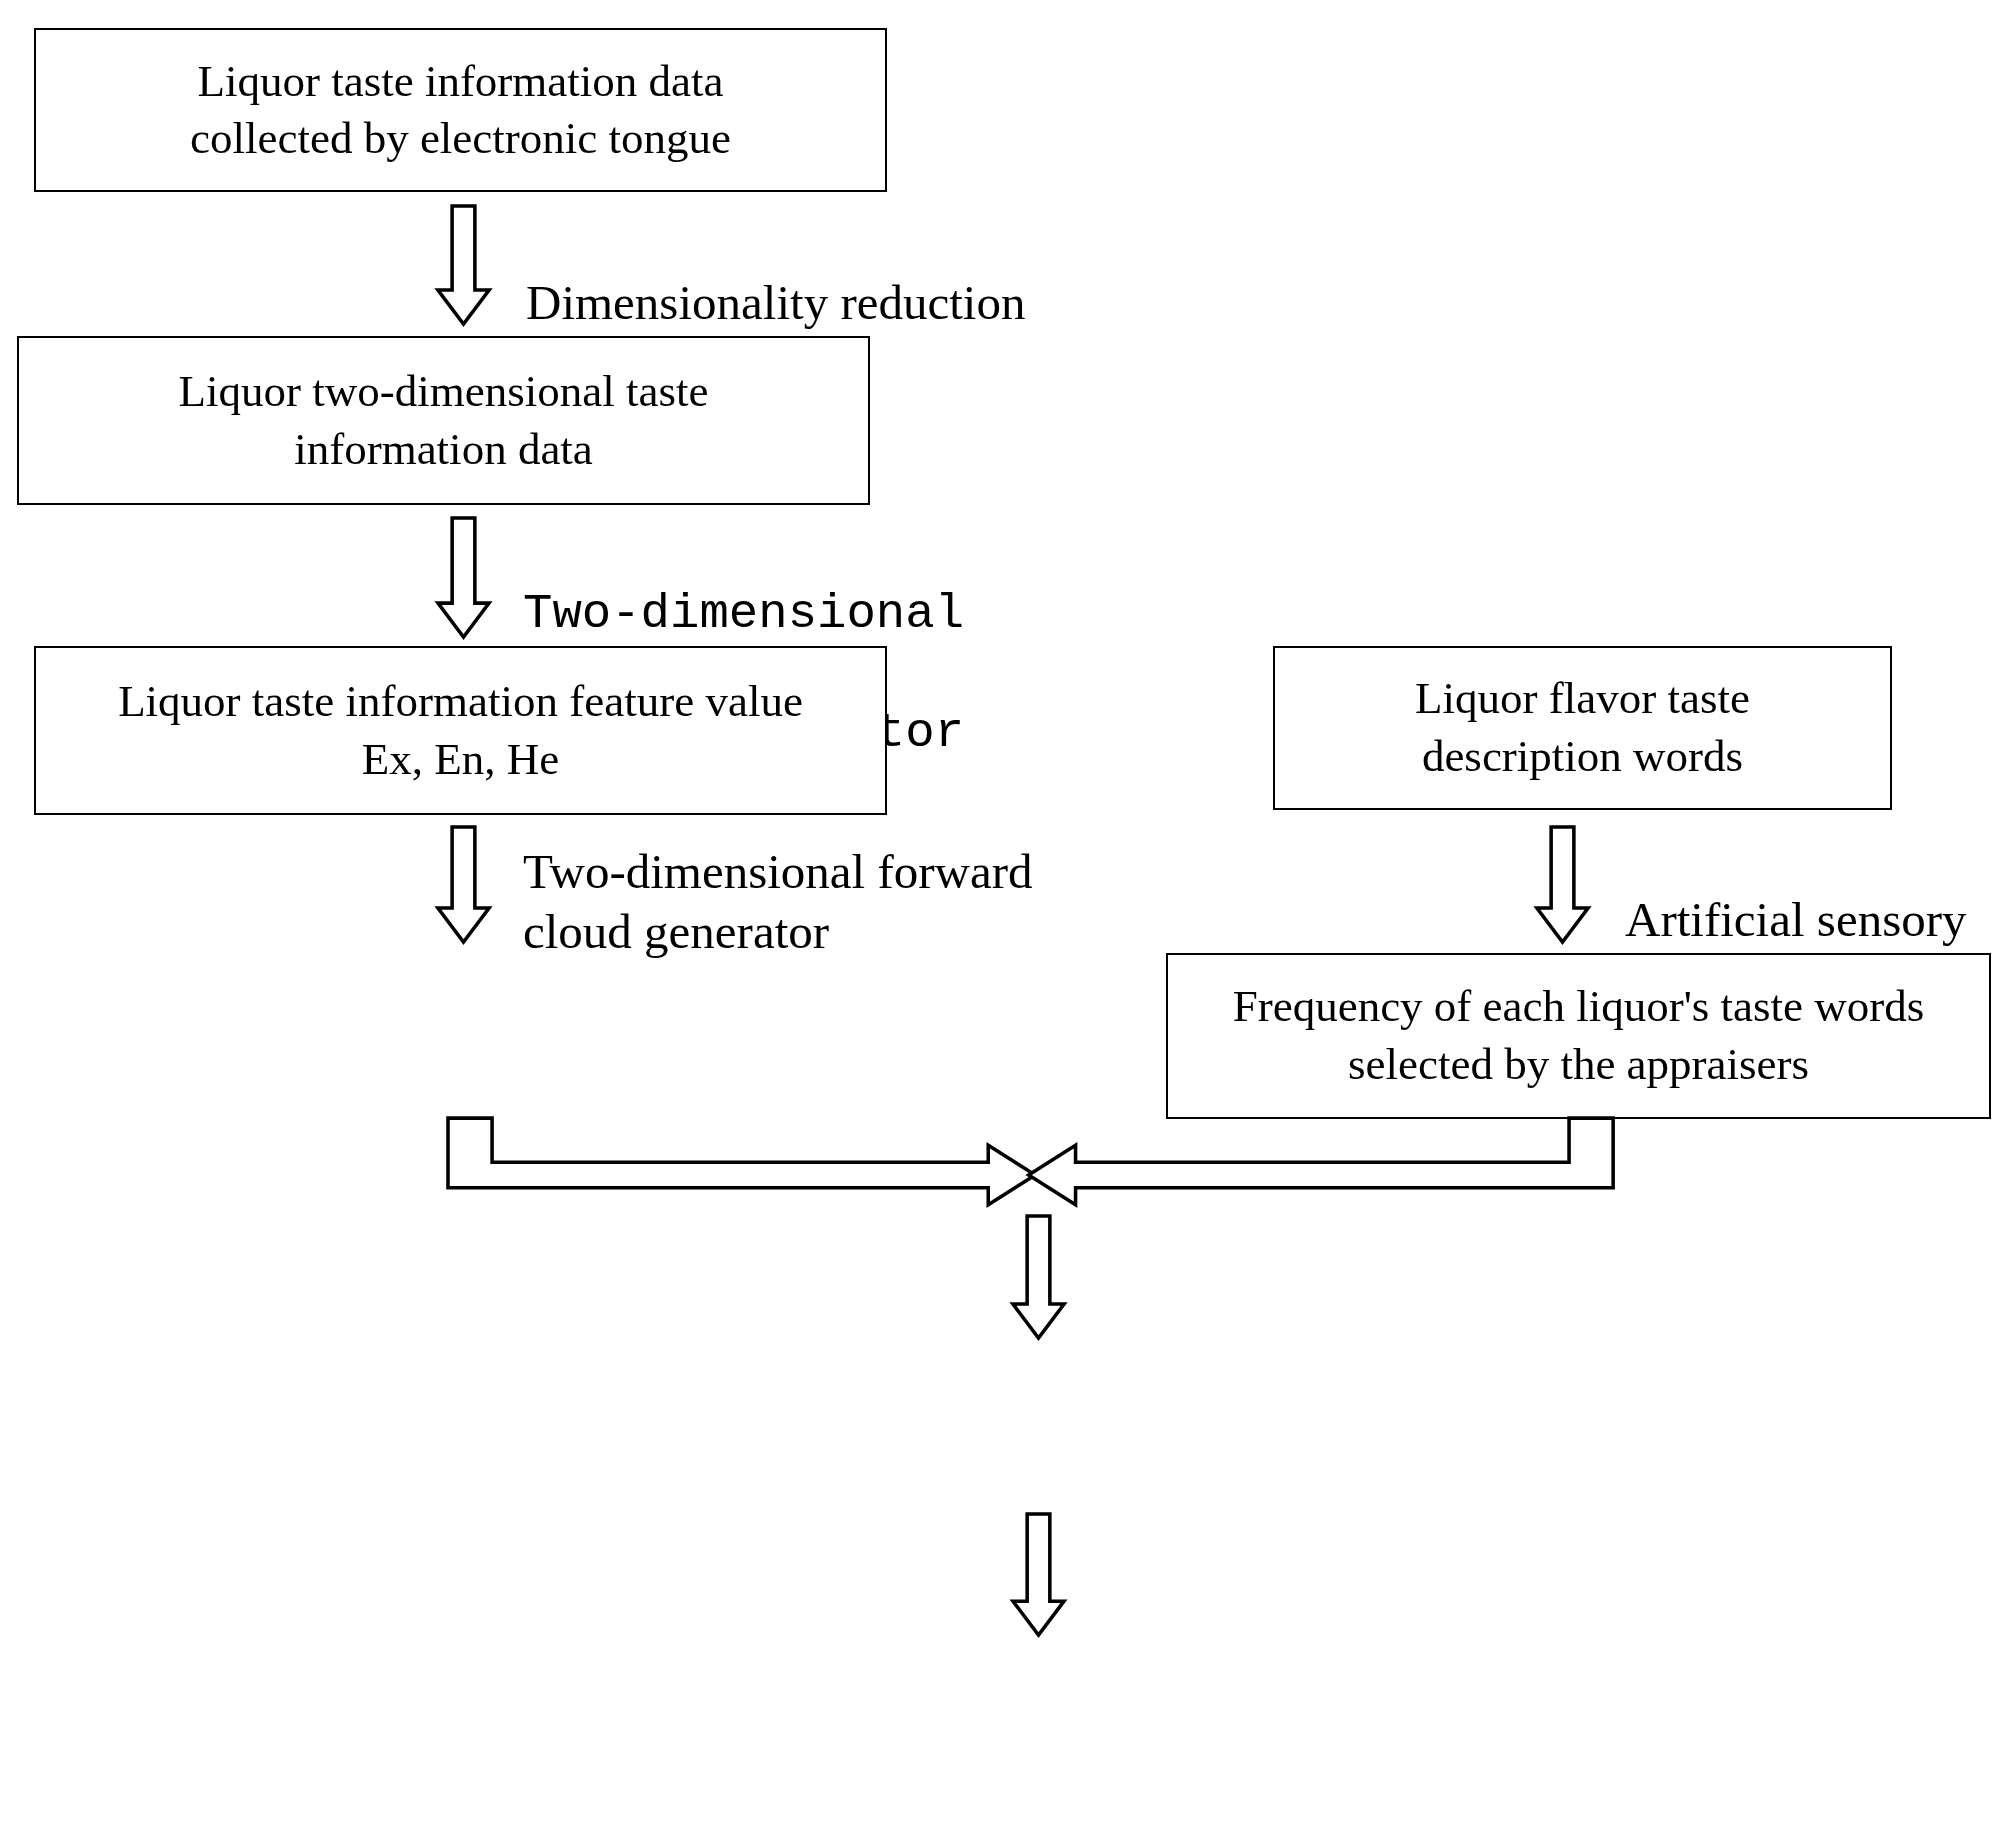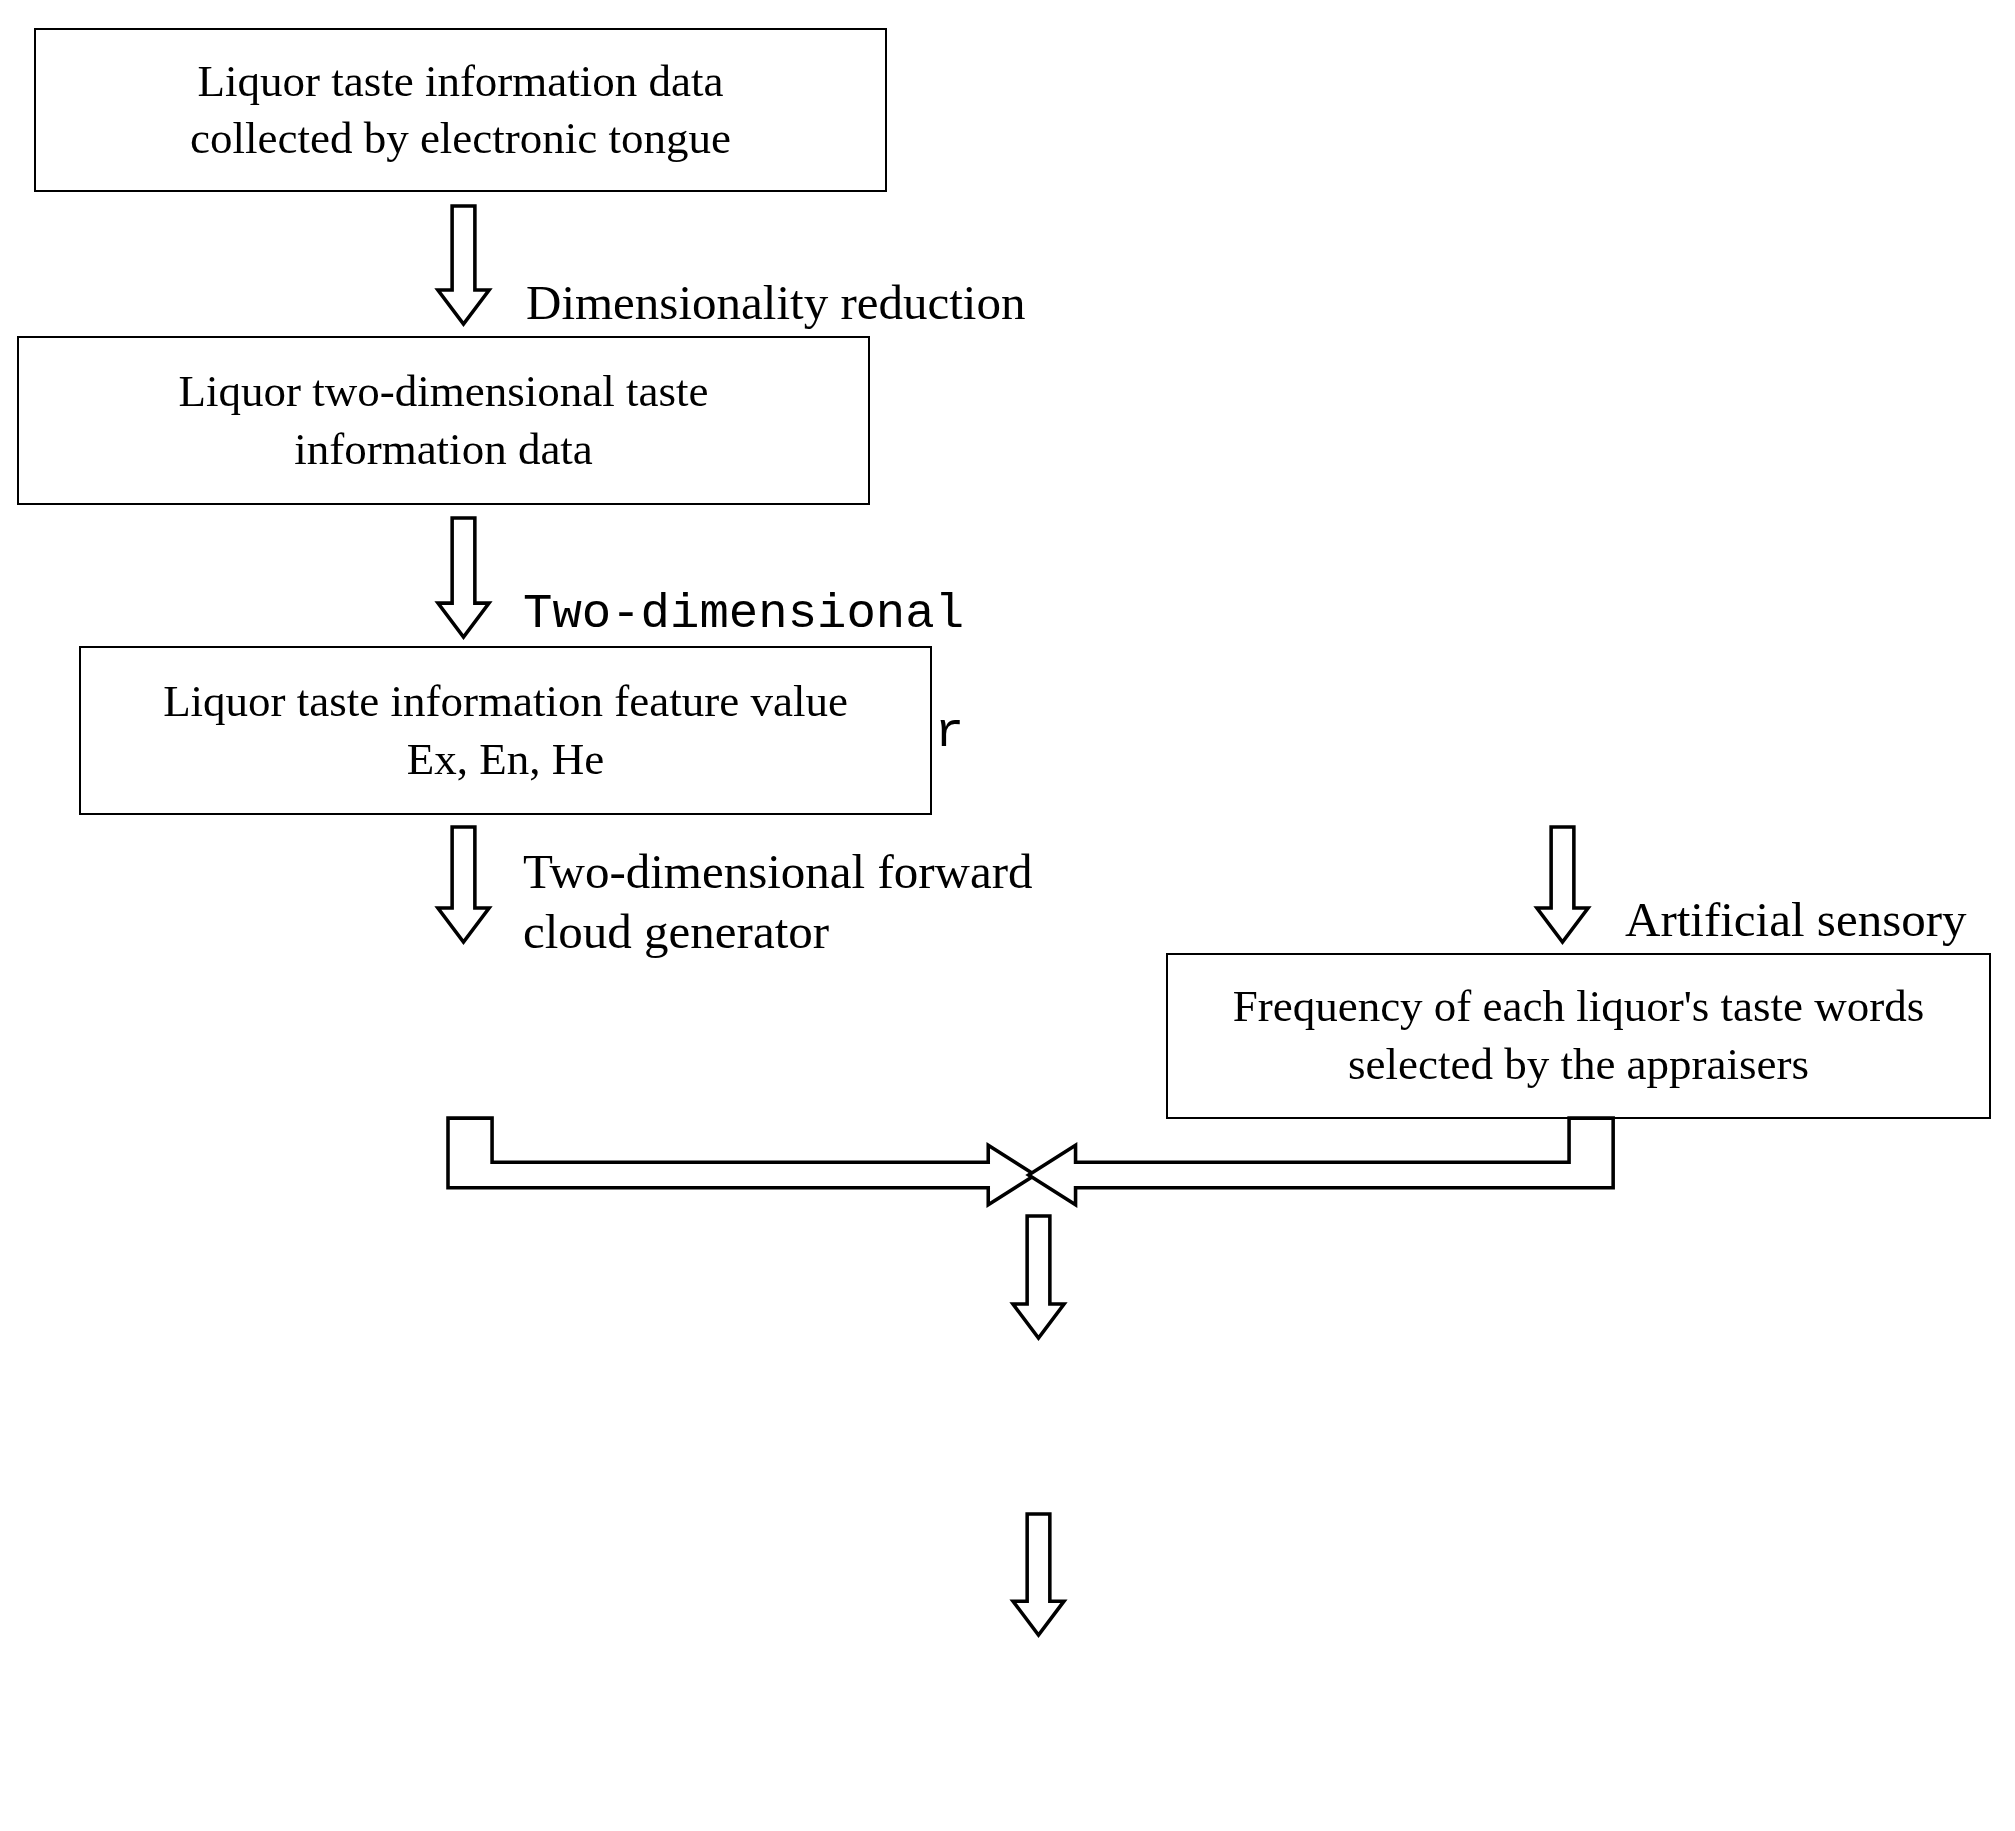--- a/index.html
+++ b/index.html
@@ -82,25 +82,29 @@
   <div class="arrow" style="left:435px; top:518px; width:57px; height:122px;">
     <svg width="57" height="122" viewBox="0 0 80 172">
       <polygon points="24,0 56,0 56,120 76,120 40,168 4,120 24,120" fill="#ffffff" stroke="#000000" stroke-width="5"></polygon>
     </svg>
   </div>
   <div class="edge-label" style="left:523px; top:525px; width:611px;font-family:Liberation Mono, monospace;">
     <span>Two-dimensional backward
    cloud generator</span>
   </div>
 
-  <div class="node" style="left:34px; top:646px; width:853px; height:169px;margin-left:45px;">
+  <div class="node" style="left:34px; top:646px; width:853px; height:169px;">
     <span class="txt">Liquor taste information feature value
 Ex, En, He</span>
   </div>
 
+  <div class="node" style="left:1273px; top:646px; width:619px; height:164px;">
+    <span class="txt">Liquor flavor taste
+description words</span>
+  </div>
 
   <div class="arrow" style="left:435px; top:827px; width:57px; height:118px;">
     <svg width="57" height="118" viewBox="0 0 80 166">
       <polygon points="24,0 56,0 56,114 76,114 40,162 4,114 24,114" fill="#ffffff" stroke="#000000" stroke-width="5"></polygon>
     </svg>
   </div>
   <div class="edge-label" style="left:523px; top:782px; width:597px;">
     <span>Two-dimensional forward
 cloud generator</span>
   </div>

